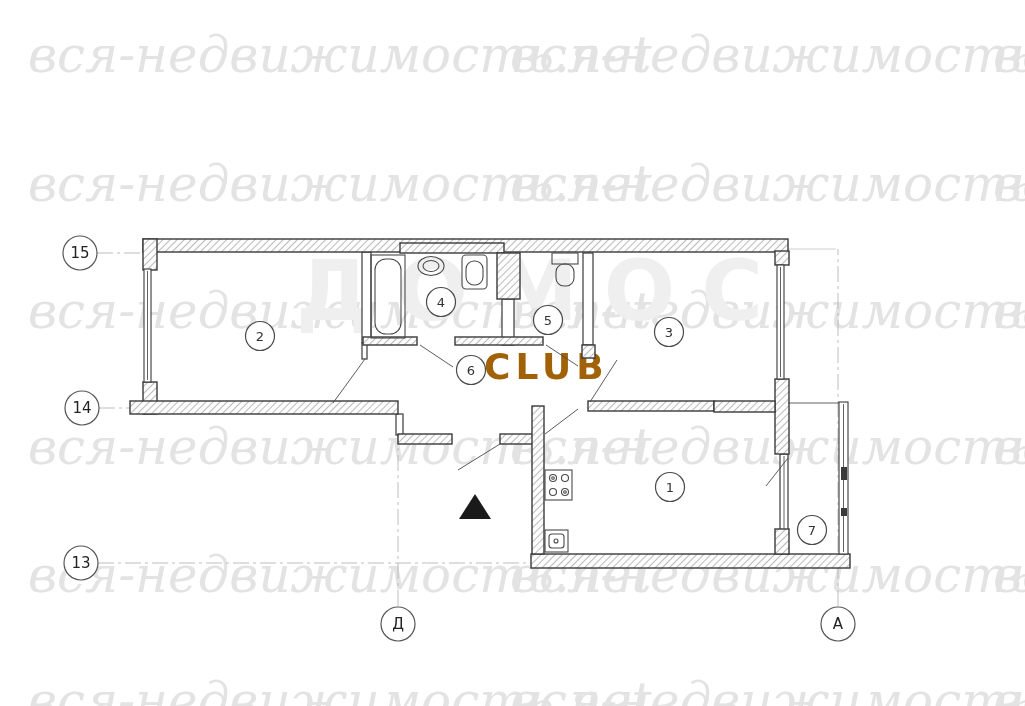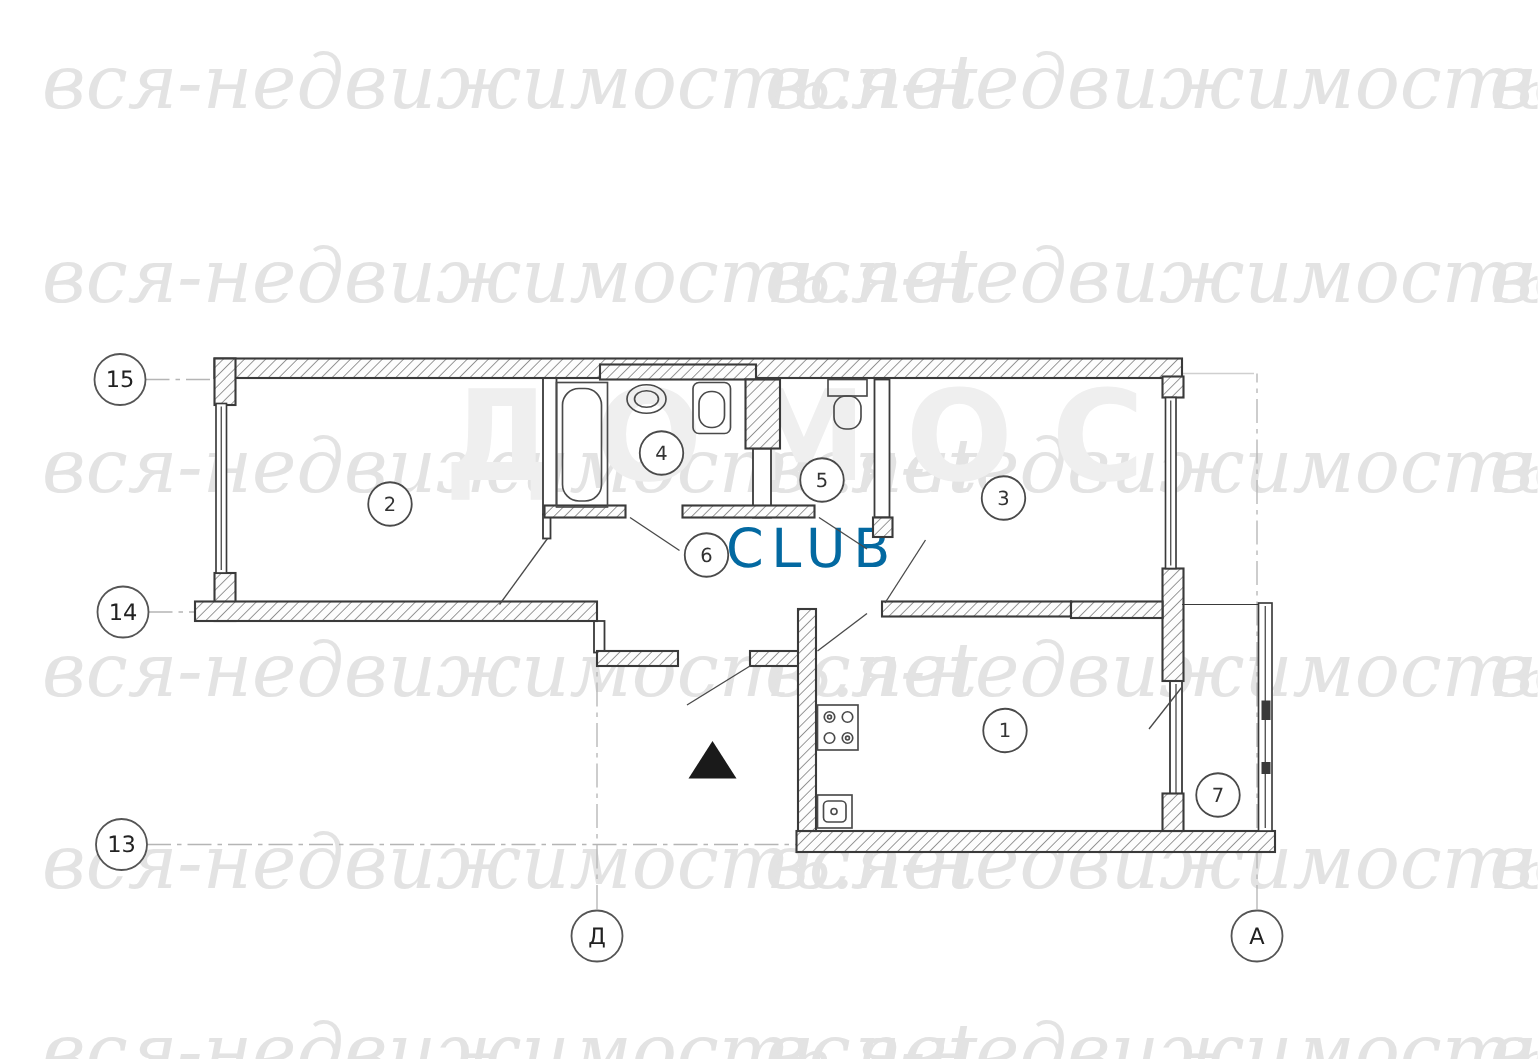--- a/index.html
+++ b/index.html
@@ -13,22 +13,22 @@
     font-family:"DejaVu Serif", serif; font-style:italic;
     font-size:50px; color:#e3e3e3; letter-spacing:0px;
   }
   .logo-main {
     position:absolute; left:296px; top:236px;
     font-family:"DejaVu Sans", sans-serif; font-weight:bold;
     font-size:84px; letter-spacing:26px; color:#efefef;
   }
   .logo-sub {
     position:absolute; left:484px; top:340px;
-    font-family:"DejaVu Sans", sans-serif; font-weight:normal;
-    font-size:36px; letter-spacing:5px; color:#0369a1;
+    font-family:"DejaVu Sans", sans-serif; font-weight:bold;
+    font-size:36px; letter-spacing:5px; color:#a16207;
   }
   svg.plan { position:absolute; left:0; top:0; }
   .wall  { fill:url(#hatch); stroke:#3a3a3a; stroke-width:1.4; }
   .twall { fill:#ffffff; stroke:#3a3a3a; stroke-width:1.2; }
   .win   { fill:#ffffff; stroke:#3a3a3a; stroke-width:1.1; }
   .winline { stroke:#3a3a3a; stroke-width:0.8; }
   .mull  { fill:#3a3a3a; }
   .fix   { fill:none; stroke:#4a4a4a; stroke-width:1.1; }
   .swing { stroke:#4a4a4a; stroke-width:0.9; fill:none; }
   .axis  { stroke:#b5b5b5; stroke-width:0.9; fill:none; stroke-dasharray:16 4 3 4; }

